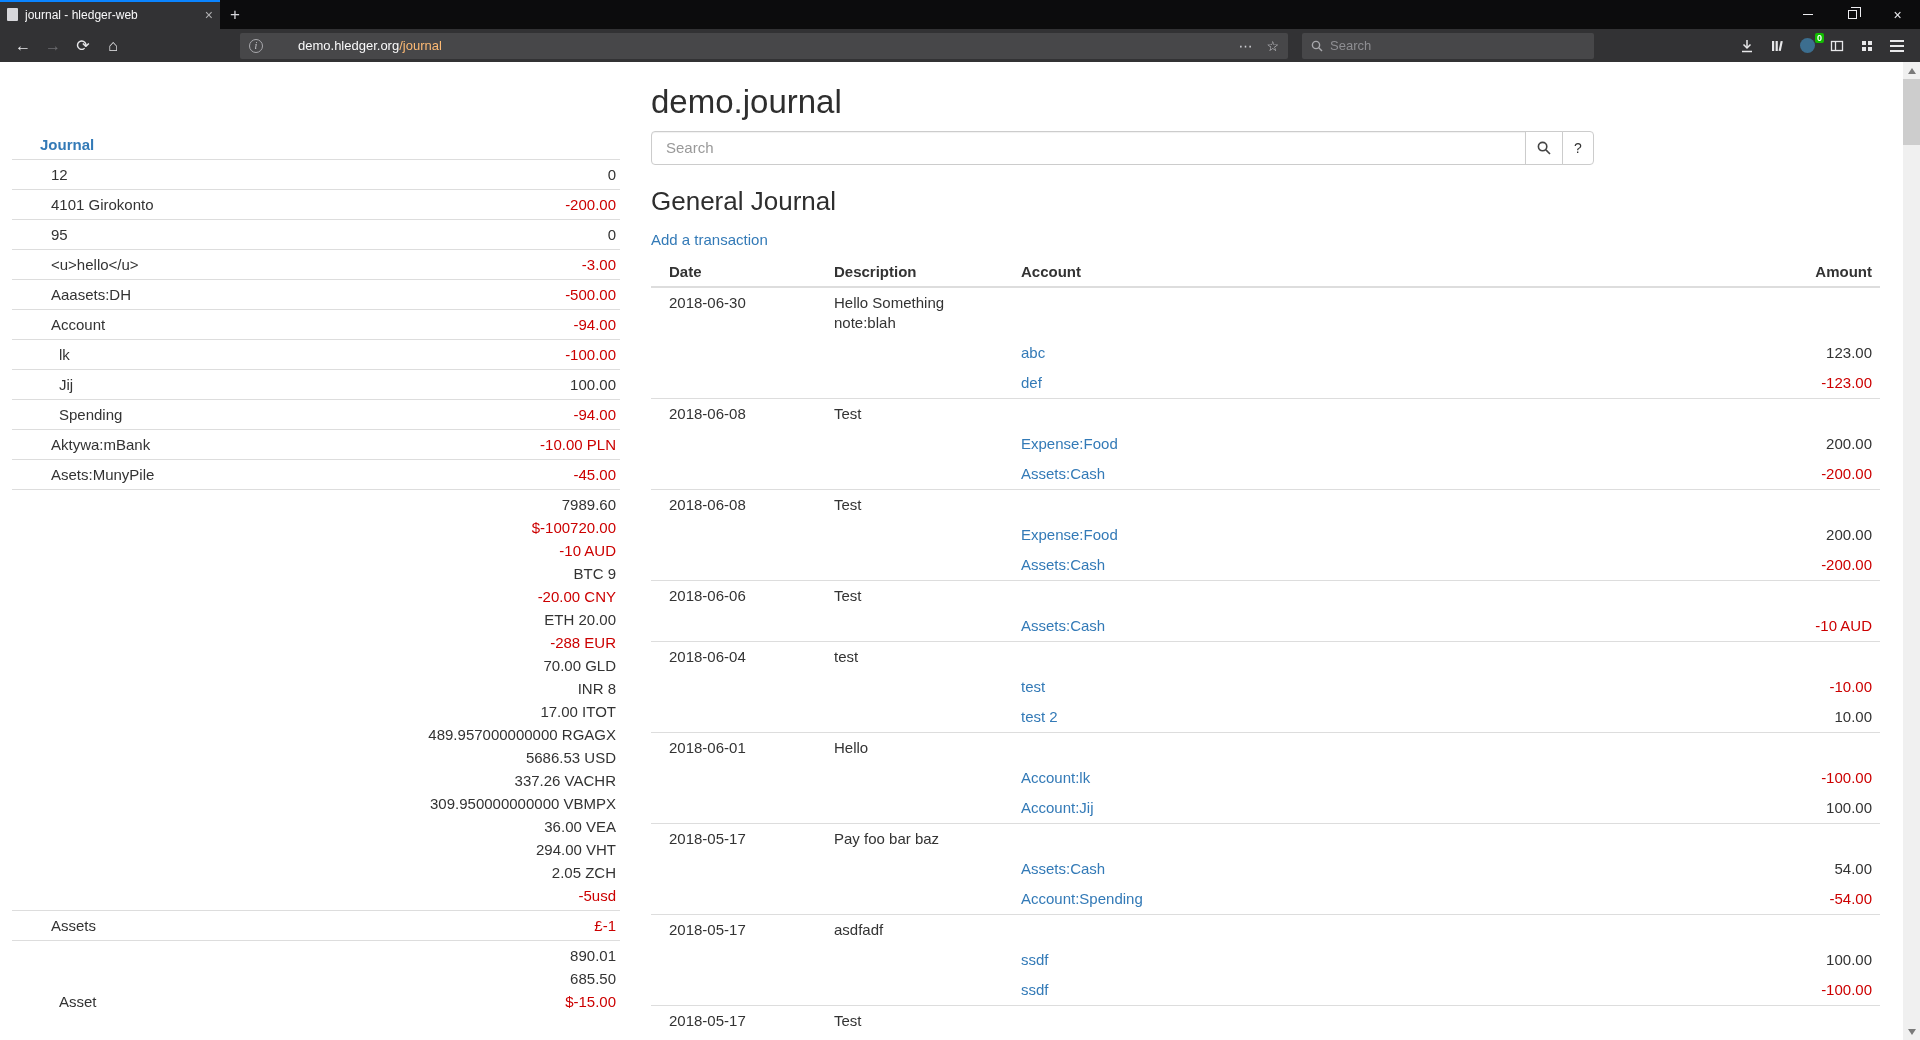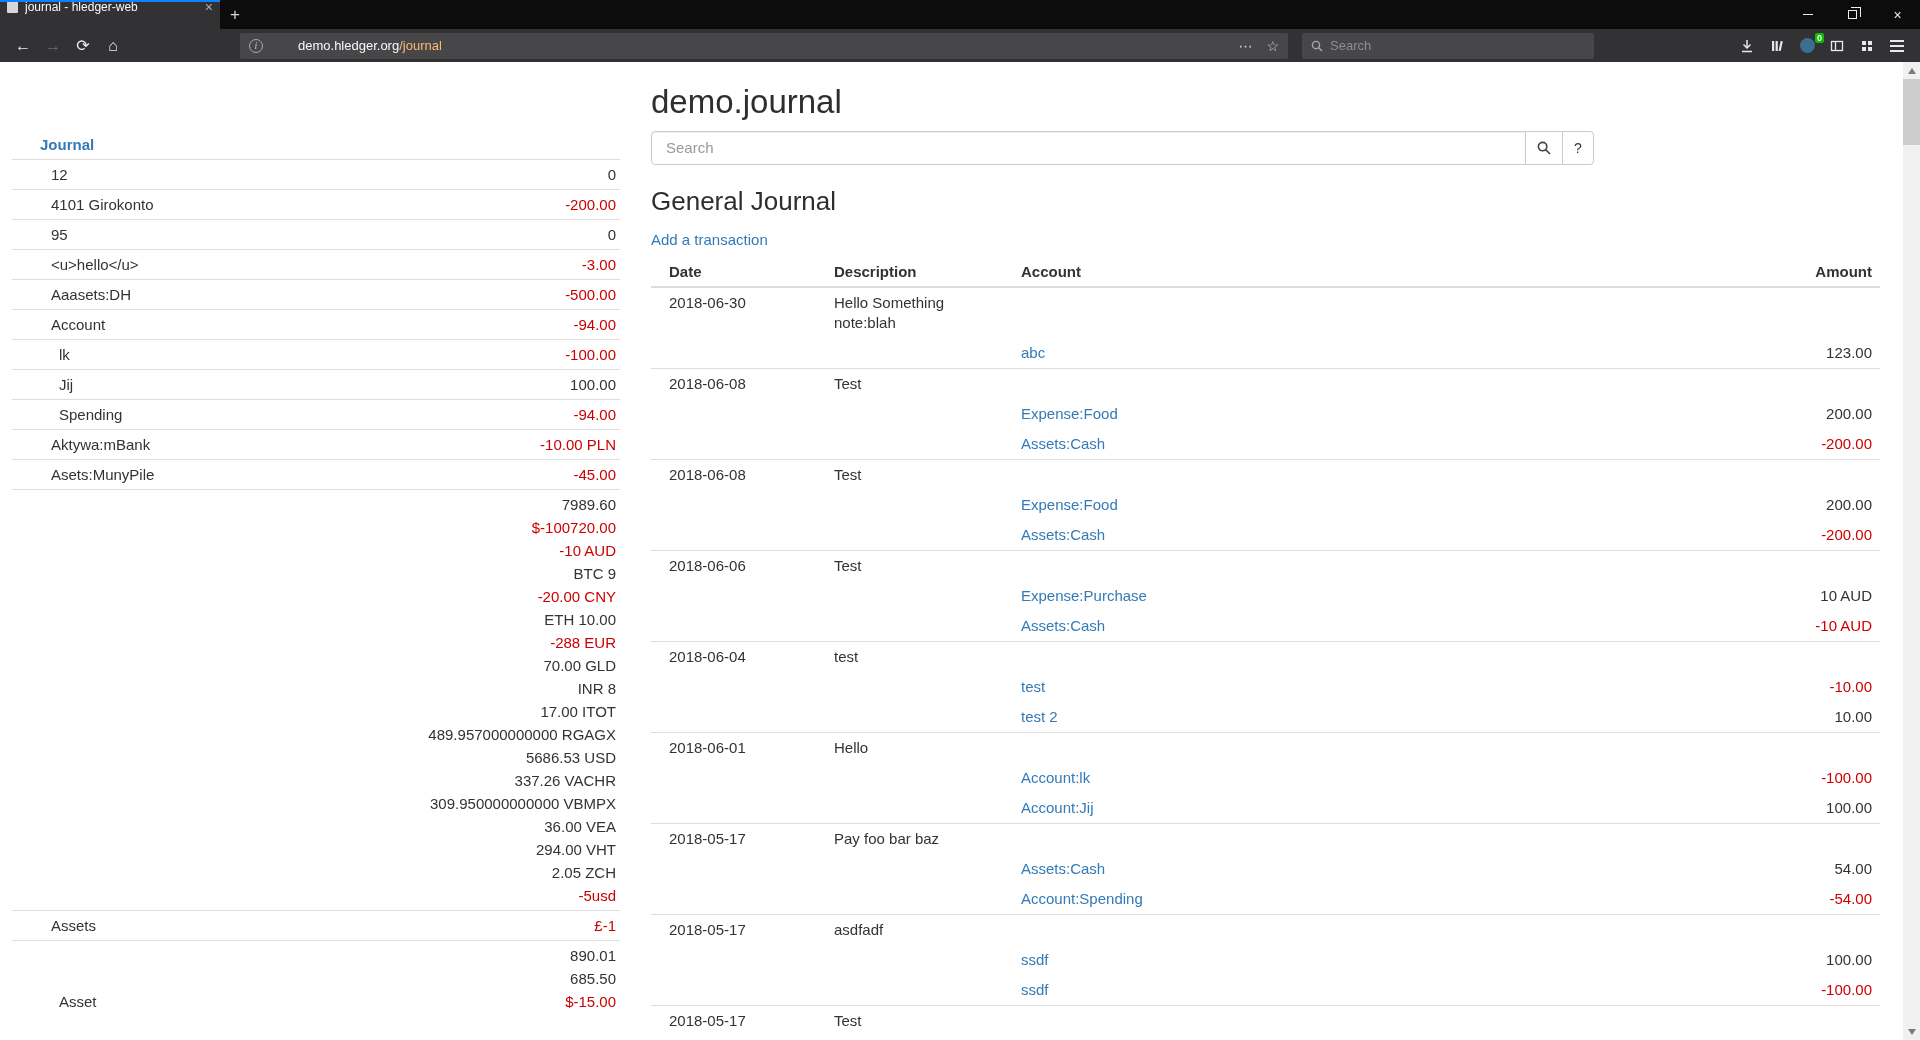--- a/index.html
+++ b/index.html
@@ -2,21 +2,21 @@
 <html><head>
 <meta charset="utf-8">
 <style>
   * { box-sizing: border-box; }
   html,body { margin:0; padding:0; width:1920px; height:1040px; overflow:hidden;
               font-family:"Liberation Sans", sans-serif; background:#fff; color:#333; }
 
   
   .tabbar { height:29px; background:#0c0c0d; display:flex; align-items:stretch; position:relative; }
   .tab { width:220px; background:#323234; color:#f9f9fa; font-size:12px;
-         display:flex; align-items:flex-start; padding:0 7px; position:relative; }
+         display:flex; align-items:center; padding:0 7px; position:relative; }
   .tab::before { content:''; position:absolute; left:0; top:0; right:0; height:2px; background:#0a84ff; }
   .favicon { width:11px; height:13px; background:#d7d7db; border-radius:1px; flex:0 0 auto; }
   .tab-title { flex:1; margin:0 7px; white-space:nowrap; overflow:hidden; }
   .tab-close { color:#b1b1b3; font-size:14px; line-height:14px; cursor:default; }
   .newtab { width:30px; display:flex; align-items:center; justify-content:center;
             color:#d7d7db; font-size:17px; }
   .wincontrols { position:absolute; right:0; top:0; height:29px; display:flex; }
   .wc { width:45px; display:flex; align-items:center; justify-content:center; color:#ededf0; font-size:14px; }
   .wc-min { width:10px; height:1px; background:#ededf0; display:block; }
   .wc-restore { width:9px; height:9px; border:1px solid #ededf0; position:relative; display:block; }
@@ -248,21 +248,21 @@
           </div>
         </div>
         <div class="sb-row">
           <a class="sb-name d1"></a>
           <div class="sb-amts">
             <div class="amt">7989.60</div>
             <div class="amt neg">$-100720.00</div>
             <div class="amt neg">-10 AUD</div>
             <div class="amt">BTC 9</div>
             <div class="amt neg">-20.00 CNY</div>
-            <div class="amt">ETH 10.00</div>
+            <div class="amt">ETH 20.00</div>
             <div class="amt neg">-288 EUR</div>
             <div class="amt">70.00 GLD</div>
             <div class="amt">INR 8</div>
             <div class="amt">17.00 ITOT</div>
             <div class="amt">489.957000000000 RGAGX</div>
             <div class="amt">5686.53 USD</div>
             <div class="amt">337.26 VACHR</div>
             <div class="amt">309.950000000000 VBMPX</div>
             <div class="amt">36.00 VEA</div>
             <div class="amt">294.00 VHT</div>
@@ -325,20 +325,26 @@
             <td class="desc">Hello Something note:blah</td>
             <td></td>
             <td class="amt"></td>
           </tr>
           <tr class="posting">
             <td></td>
             <td></td>
             <td class="acct"><a class="acct-link">abc</a></td>
             <td class="amt">123.00</td>
           </tr>
+          <tr class="posting">
+            <td></td>
+            <td></td>
+            <td class="acct"><a class="acct-link">def</a></td>
+            <td class="amt neg">-123.00</td>
+          </tr>
           <tr class="txn">
             <td class="date">2018-06-08</td>
             <td class="desc">Test</td>
             <td></td>
             <td class="amt"></td>
           </tr>
           <tr class="posting">
             <td></td>
             <td></td>
             <td class="acct"><a class="acct-link">Expense:Food</a></td>
@@ -366,26 +372,20 @@
             <td></td>
             <td></td>
             <td class="acct"><a class="acct-link">Assets:Cash</a></td>
             <td class="amt neg">-200.00</td>
           </tr>
           <tr class="txn">
             <td class="date">2018-06-06</td>
             <td class="desc">Test</td>
             <td></td>
             <td class="amt"></td>
-          </tr>
-          <tr class="posting">
-            <td></td>
-            <td></td>
-            <td class="acct"><a class="acct-link">Expense:Purchase</a></td>
-            <td class="amt">10 AUD</td>
           </tr>
           <tr class="posting">
             <td></td>
             <td></td>
             <td class="acct"><a class="acct-link">Assets:Cash</a></td>
             <td class="amt neg">-10 AUD</td>
           </tr>
           <tr class="txn">
             <td class="date">2018-06-04</td>
             <td class="desc">test</td>

